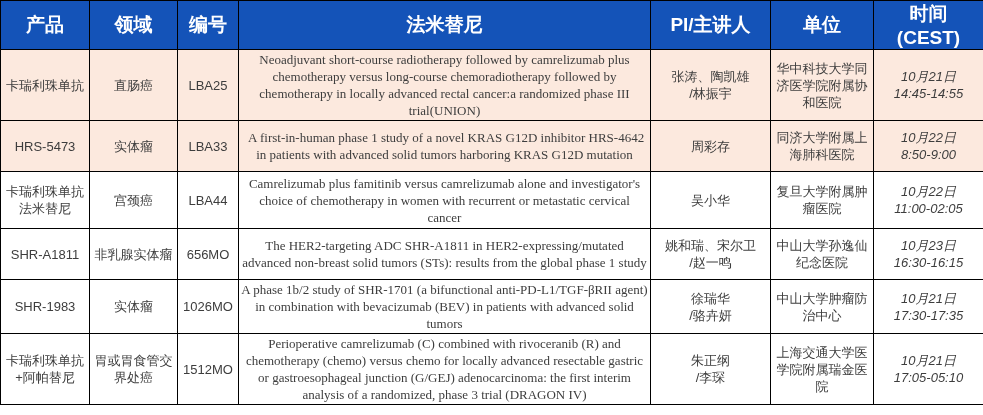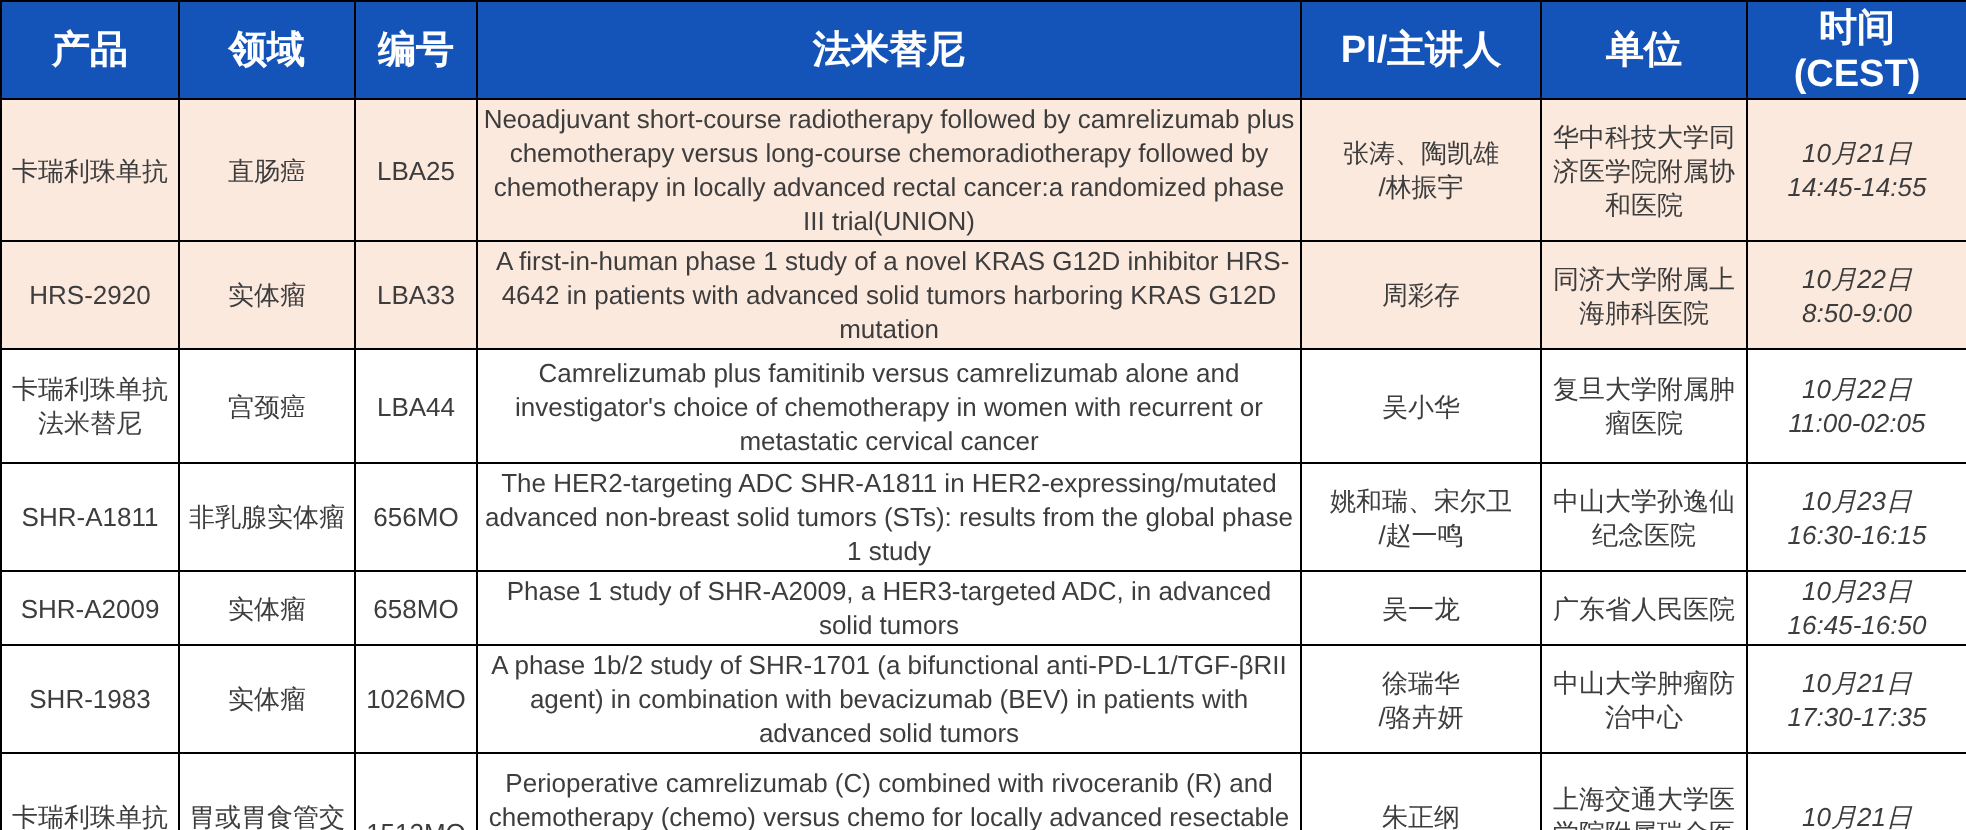--- a/index.html
+++ b/index.html
@@ -39,20 +39,21 @@
     vertical-align: middle;
     padding: 1px 2px;
     background: #ffffff;
   }
   tr.peach td { background: #FCE9DE; }
   td.title-cell {
     text-align: left;
     white-space: pre-wrap;
     line-height: 15px;
     padding: 2px 3px;
+    font-family: Liberation Serif, serif;
   }
   td.pre { white-space: pre-line; }
   
   tbody tr:nth-child(1) { height: 61px; }
   tbody tr:nth-child(2) { height: 51px; }
   tbody tr:nth-child(3) { height: 57px; }
   tbody tr:nth-child(4) { height: 51px; }
   tbody tr:nth-child(5) { height: 35px; }
   tbody tr:nth-child(6) { height: 50px; }
   tbody tr:nth-child(7) { height: 80px; }
@@ -90,21 +91,21 @@
       <td class="title-cell">Neoadjuvant short-course radiotherapy followed by camrelizumab plus chemotherapy versus long-course chemoradiotherapy followed by chemotherapy in locally advanced rectal cancer:a randomized phase III trial(UNION)</td>
       <td class="pre">张涛、陶凯雄
 /林振宇</td>
       <td>华中科技大学同济医学院附属协和医院</td>
       <td>
         <div class="time-date">10月21日</div>
         <div class="time-range">14:45-14:55</div>
       </td>
     </tr>
     <tr class="peach">
-      <td class="pre">HRS-2920</td>
+      <td class="pre">HRS-5473</td>
       <td>实体瘤</td>
       <td>LBA33</td>
       <td class="title-cell"> A first-in-human phase 1 study of a novel KRAS G12D inhibitor HRS-4642 in patients with advanced solid tumors harboring KRAS G12D mutation</td>
       <td class="pre">周彩存</td>
       <td>同济大学附属上海肺科医院</td>
       <td>
         <div class="time-date">10月22日</div>
         <div class="time-range">8:50-9:00</div>
       </td>
     </tr>
@@ -128,32 +129,20 @@
       <td class="title-cell">The HER2-targeting ADC SHR-A1811 in HER2-expressing/mutated advanced non-breast solid tumors (STs): results from the global phase 1 study</td>
       <td class="pre">姚和瑞、宋尔卫
 /赵一鸣</td>
       <td>中山大学孙逸仙纪念医院</td>
       <td>
         <div class="time-date">10月23日</div>
         <div class="time-range">16:30-16:15</div>
       </td>
     </tr>
     <tr>
-      <td class="pre">SHR-A2009</td>
-      <td>实体瘤</td>
-      <td>658MO</td>
-      <td class="title-cell">Phase 1 study of SHR-A2009, a HER3-targeted ADC, in advanced solid tumors</td>
-      <td class="pre">吴一龙</td>
-      <td>广东省人民医院</td>
-      <td>
-        <div class="time-date">10月23日</div>
-        <div class="time-range">16:45-16:50</div>
-      </td>
-    </tr>
-    <tr>
       <td class="pre">SHR-1983</td>
       <td>实体瘤</td>
       <td>1026MO</td>
       <td class="title-cell">A phase 1b/2 study of SHR-1701 (a bifunctional anti-PD-L1/TGF-βRII agent) in combination with bevacizumab (BEV) in patients with advanced solid tumors</td>
       <td class="pre">徐瑞华
 /骆卉妍</td>
       <td>中山大学肿瘤防治中心</td>
       <td>
         <div class="time-date">10月21日</div>
         <div class="time-range">17:30-17:35</div>

